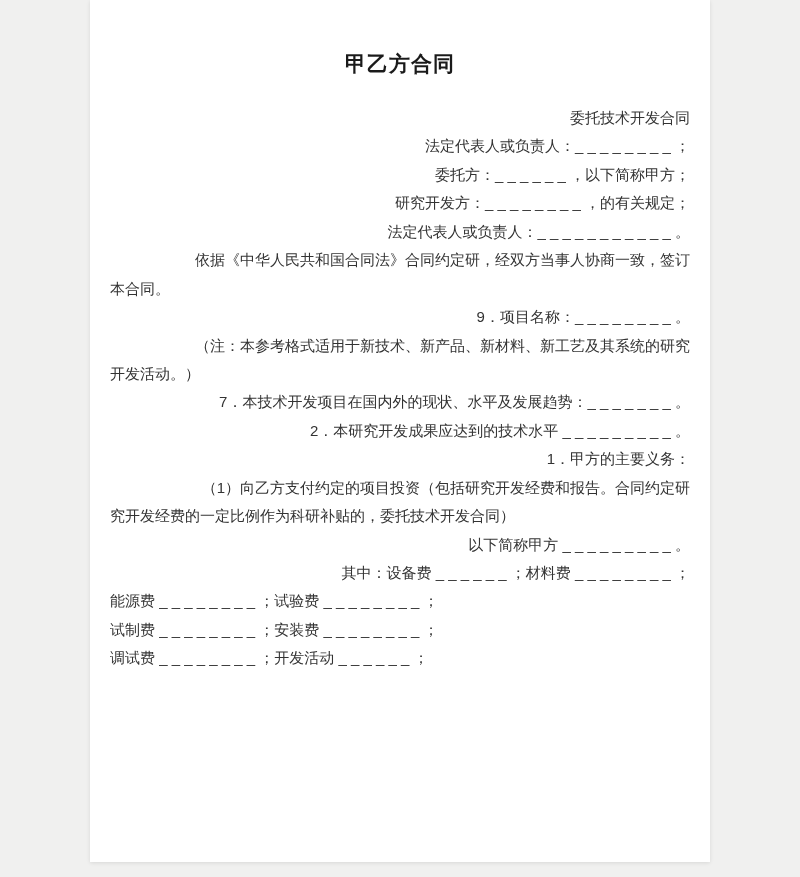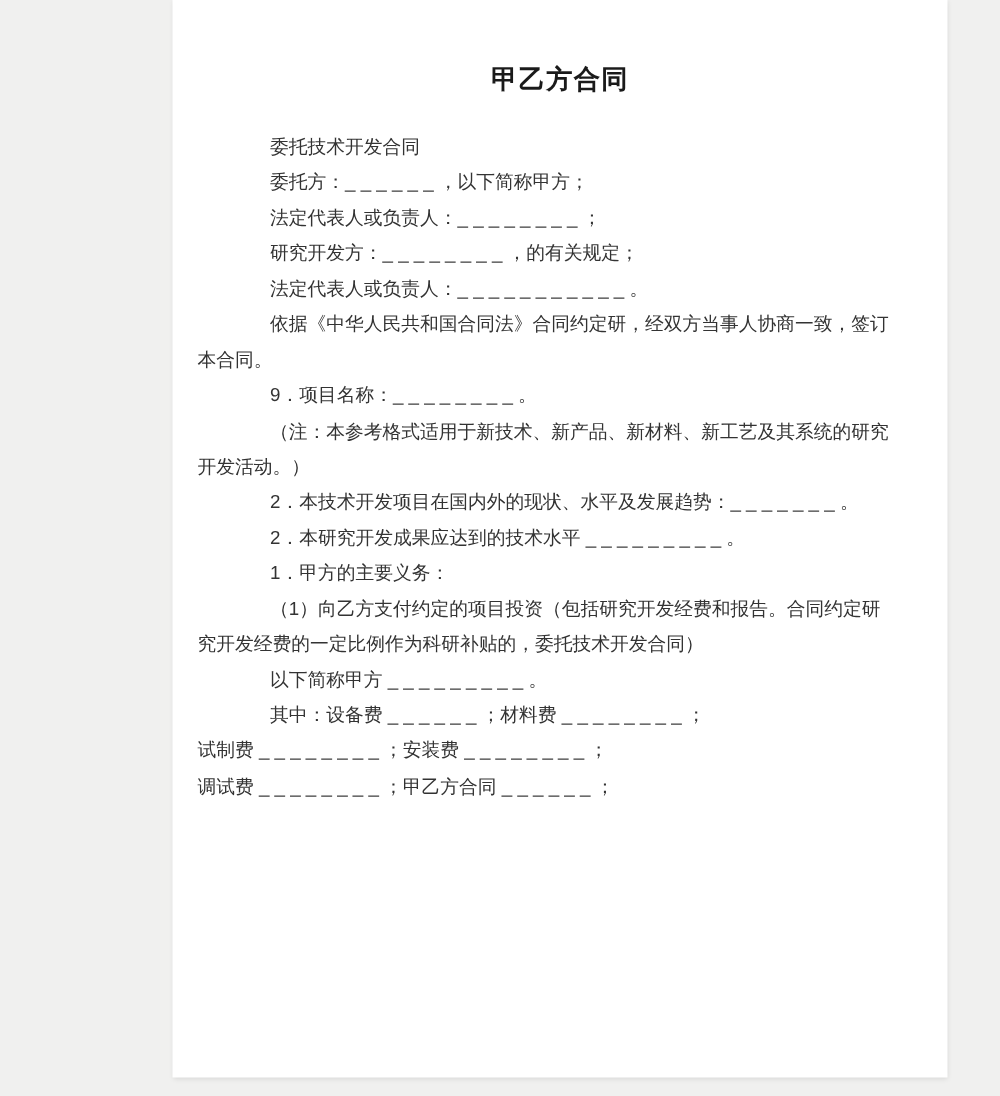--- a/index.html
+++ b/index.html
@@ -10,21 +10,20 @@
     width: 800px;
     height: 877px;
     position: relative;
     overflow: hidden;
     background: var(--canvas-bg, #f0f0ef);
     font-family: "Liberation Sans", "DejaVu Sans", sans-serif;
   }
   .canvas {
     position: absolute;
     inset: 0;
-    margin-left: 48px;
   }
   .page {
     position: absolute;
     left: 90px;
     top: 0;
     width: 620px;
     height: 862px;
     background: var(--page-bg, #ffffff);
     box-shadow: 0 1px 4px rgba(0,0,0,0.10);
   }
@@ -49,43 +48,45 @@
     font-size: 15px;
     color: var(--body-color, #333333);
   }
   .line {
     height: 28.45px;
     line-height: 28.45px;
     white-space: nowrap;
   }
   .line.indent {
     padding-left: 58px;
+    text-align: right;
   }
 </style>
 </head>
 <body>
 
 <div class="canvas">
   <div class="page">
     <h1 class="doc-title">甲乙方合同</h1>
     <div class="doc-body" id="doc-body">
         <div class="line indent">委托技术开发合同</div>
+        <div class="line indent">法定代表人或负责人：_ _ _ _ _ _ _ _ ；</div>
         <div class="line indent">委托方：_ _ _ _ _ _ ，以下简称甲方；</div>
-        <div class="line indent">法定代表人或负责人：_ _ _ _ _ _ _ _ ；</div>
         <div class="line indent">研究开发方：_ _ _ _ _ _ _ _ ，的有关规定；</div>
         <div class="line indent">法定代表人或负责人：_ _ _ _ _ _ _ _ _ _ _ 。</div>
         <div class="line indent">依据《中华人民共和国合同法》合同约定研，经双方当事人协商一致，签订</div>
         <div class="line">本合同。</div>
         <div class="line indent">9．项目名称：_ _ _ _ _ _ _ _ 。</div>
         <div class="line indent">（注：本参考格式适用于新技术、新产品、新材料、新工艺及其系统的研究</div>
         <div class="line">开发活动。）</div>
-        <div class="line indent">2．本技术开发项目在国内外的现状、水平及发展趋势：_ _ _ _ _ _ _ 。</div>
+        <div class="line indent">7．本技术开发项目在国内外的现状、水平及发展趋势：_ _ _ _ _ _ _ 。</div>
         <div class="line indent">2．本研究开发成果应达到的技术水平 _ _ _ _ _ _ _ _ _ 。</div>
         <div class="line indent">1．甲方的主要义务：</div>
         <div class="line indent">（1）向乙方支付约定的项目投资（包括研究开发经费和报告。合同约定研</div>
         <div class="line">究开发经费的一定比例作为科研补贴的，委托技术开发合同）</div>
         <div class="line indent">以下简称甲方 _ _ _ _ _ _ _ _ _ 。</div>
         <div class="line indent">其中：设备费 _ _ _ _ _ _ ；材料费 _ _ _ _ _ _ _ _ ；</div>
+        <div class="line">能源费 _ _ _ _ _ _ _ _ ；试验费 _ _ _ _ _ _ _ _ ；</div>
         <div class="line">试制费 _ _ _ _ _ _ _ _ ；安装费 _ _ _ _ _ _ _ _ ；</div>
-        <div class="line">调试费 _ _ _ _ _ _ _ _ ；甲乙方合同 _ _ _ _ _ _ ；</div>
+        <div class="line">调试费 _ _ _ _ _ _ _ _ ；开发活动 _ _ _ _ _ _ ；</div>
       </div>
   </div>
 </div>
 
 </body></html>

